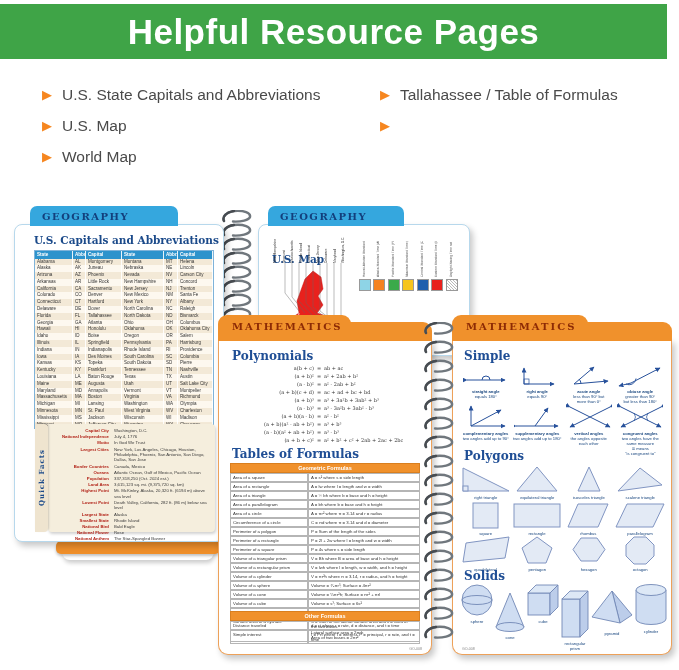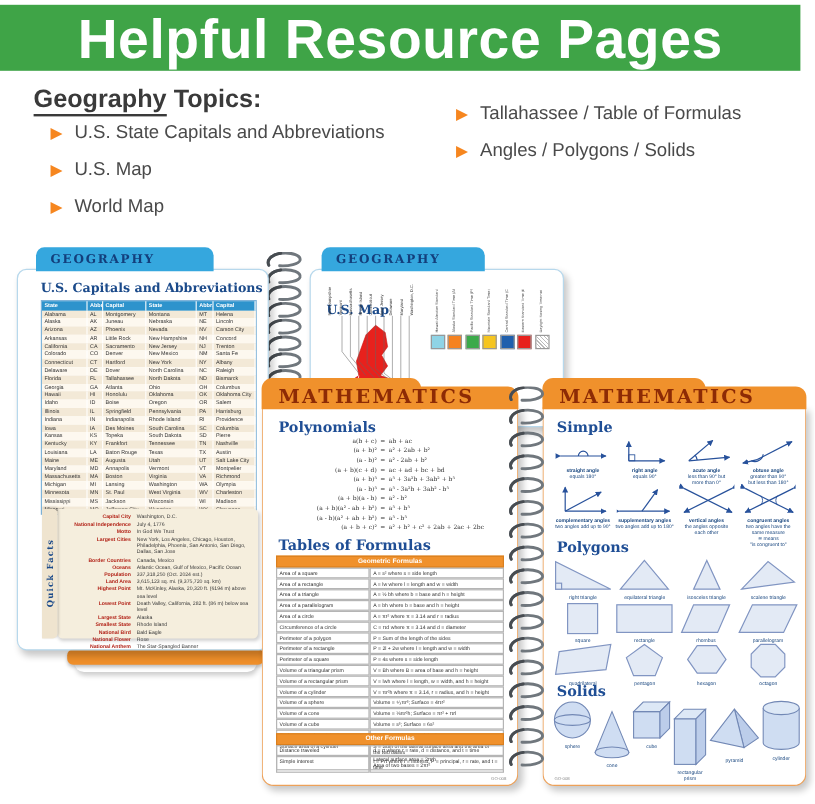--- a/index.html
+++ b/index.html
@@ -2,21 +2,21 @@
 <html><head>
 <meta charset="utf-8">
 <style>
   html,body{margin:0;padding:0;background:#fff;}
   .stage{position:relative;width:679px;height:670px;background:#fff;overflow:hidden;
          font-family:"Liberation Sans",sans-serif;-webkit-text-size-adjust:none;}
 
   
   .banner{position:absolute;left:0;top:4px;width:667px;height:55px;background:#3fa447;
           display:flex;align-items:center;justify-content:center;}
-  .banner .t{color:#fff;font-size:46px;font-weight:bold;letter-spacing:.5px;}
+  .banner .t{color:#fff;font-size:35px;font-weight:bold;letter-spacing:.5px;}
 
   
   .topic{position:absolute;top:71px;}
   .topic.geo{left:28px;} .topic.math{left:366px;}
   .topic .hd{font-size:21px;font-weight:bold;color:#3a3a3a;}
   .topic .hd .u{border-bottom:2px solid #3a3a3a;padding-bottom:1px;}
   .topic .it{display:flex;align-items:center;gap:10px;height:31px;font-size:15.5px;color:#4a4a4a;margin-left:14px;}
   .topic .it:first-of-type{margin-top:8px;}
   .tri{color:#f6861f;font-size:13px;line-height:1;}
 
@@ -62,21 +62,21 @@
             color:#444;overflow:hidden;white-space:nowrap;}
   .lg-sq{width:10px;height:10px;margin-top:1.5px;border:0.4px solid #999;}
 
   
   .mathL{left:218px;top:315px;width:214px;height:340px;z-index:5;}
   .mathR{left:452px;top:315px;width:220px;height:340px;z-index:5;}
   .m-band{position:absolute;top:0;left:0;right:0;height:26px;z-index:2;}
   .m-band .bump{position:absolute;left:0;top:0;width:62%;height:26px;background:#f0912c;border-radius:9px 9px 0 0;}
   .m-band .rest{position:absolute;left:50%;top:7px;right:0;height:19px;background:#f0912c;border-radius:0 9px 0 0;}
   .m-band .t{position:absolute;left:14px;top:6px;font-family:"DejaVu Serif",serif;font-weight:bold;
-             font-size:16px;color:#8d2b05;letter-spacing:2px;}
+             font-size:10px;color:#8d2b05;letter-spacing:2px;}
   .m-body{position:absolute;left:0;right:0;top:24px;bottom:0;background:#fff;border:1.5px solid #eda159;border-top:none;
           border-radius:0 0 10px 10px;box-shadow:3px 4px 6px rgba(0,0,0,.22);z-index:1;}
   .mh{position:absolute;font-family:"DejaVu Serif",serif;font-weight:bold;font-size:12px;color:#1f4e95;z-index:3;}
 
   
   .poly{position:absolute;left:10px;top:49px;width:196px;z-index:3;font-family:"DejaVu Serif",serif;}
   .poly .row{display:grid;grid-template-columns:86px 10px 100px;font-size:5px;line-height:8px;color:#333;}
   .poly .l{text-align:right;} .poly .eq{text-align:center;} .poly .r{text-align:left;}
 
   
@@ -119,44 +119,40 @@
         <path d="M3,11 C1,7 5,2 13,1" fill="none" stroke="#474c51" stroke-width="2.4" stroke-linecap="round"></path>
       </g>
     </defs>
   </svg>
 
   <div class="banner">
     <div class="t">Helpful Resource Pages</div>
   </div>
 
   <div class="topic geo">
-    <div class="hd">
-      <span class="u">Geography</span><span> Topics:</span>
-    </div>
     <div class="it">
         <span class="tri">▶</span>
         <span>U.S. State Capitals and Abbreviations</span>
       </div>
     <div class="it">
         <span class="tri">▶</span>
         <span>U.S. Map</span>
       </div>
     <div class="it">
         <span class="tri">▶</span>
         <span>World Map</span>
       </div>
   </div>
   <div class="topic math">
     <div class="it">
         <span class="tri">▶</span>
         <span>Tallahassee / Table of Formulas</span>
       </div>
     <div class="it">
         <span class="tri">▶</span>
-        <span>Angles / Polygons / Solids</span>
       </div>
   </div>
 
   <div class="hidden-edge2"></div>
   <div class="hidden-edge"></div>
 
   <div class="pgwrap mappg">
     <div class="btab" style="left:10px;top:0;width:136px;">GEOGRAPHY</div>
     <div class="pbody">
       <div class="title serifhd">U.S. Map</div>

